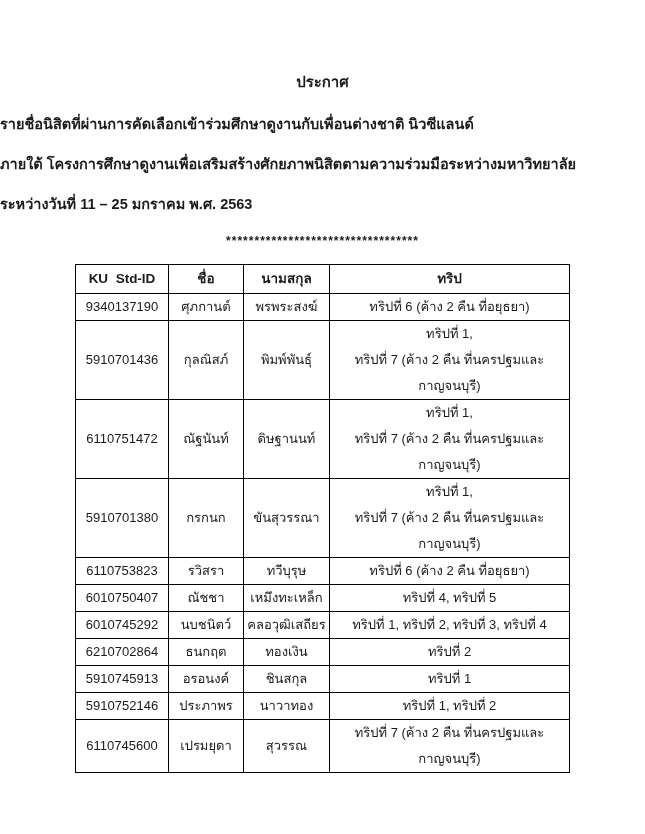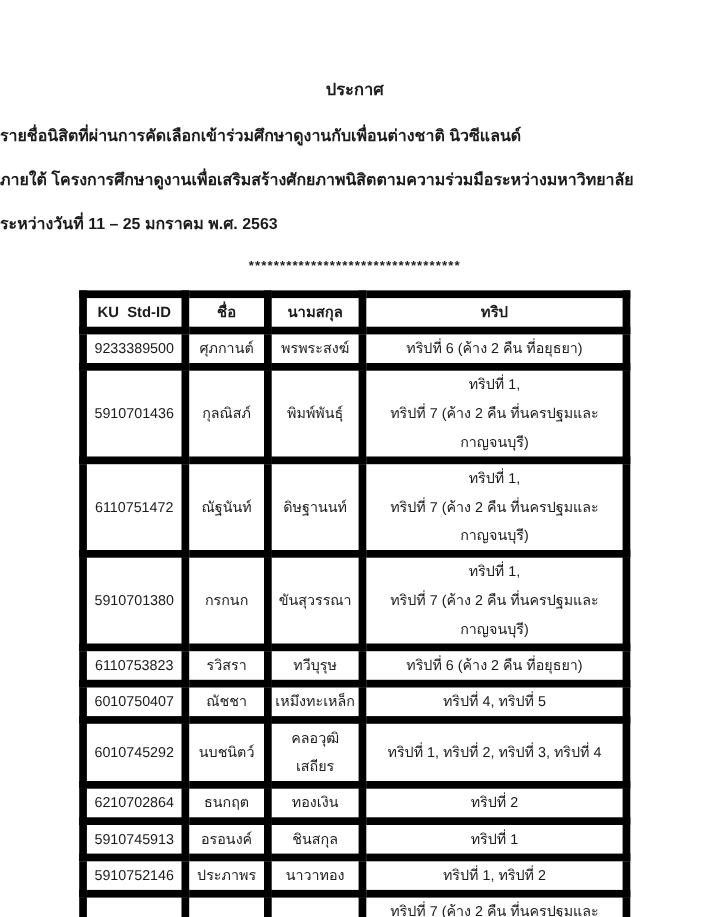--- a/index.html
+++ b/index.html
@@ -37,21 +37,21 @@
     margin-top: 4px;
     margin-bottom: 16px;
   }
   table.roster {
     border-collapse: collapse;
     margin: 0 auto;
     width: 494px;
     table-layout: fixed;
   }
   table.roster th, table.roster td {
-    border: 7px solid #000000;
+    border: 1px solid #000000;
     text-align: center;
     vertical-align: middle;
     font-size: 13px;
     line-height: 26px;
     padding: 0 2px;
     white-space: pre-wrap;
   }
   table.roster th {
     font-weight: bold;
     font-size: 13.5px;
@@ -87,21 +87,21 @@
     <thead>
       <tr>
         <th>KU  Std-ID</th>
         <th>ชื่อ</th>
         <th>นามสกุล</th>
         <th>ทริป</th>
       </tr>
     </thead>
     <tbody>
         <tr>
-    <td>9233389500</td>
+    <td>9340137190</td>
     <td>ศุภกานต์</td>
     <td>พรพระสงฆ์</td>
     <td class="trip-cell"><div>ทริปที่ 6 (ค้าง 2 คืน ที่อยุธยา)</div></td>
   </tr>
         <tr>
     <td>5910701436</td>
     <td>กุลณิสภ์</td>
     <td>พิมพ์พันธุ์</td>
     <td class="trip-cell"><div>ทริปที่ 1,</div><div>ทริปที่ 7 (ค้าง 2 คืน ที่นครปฐมและกาญจนบุรี)</div></td>
   </tr>

